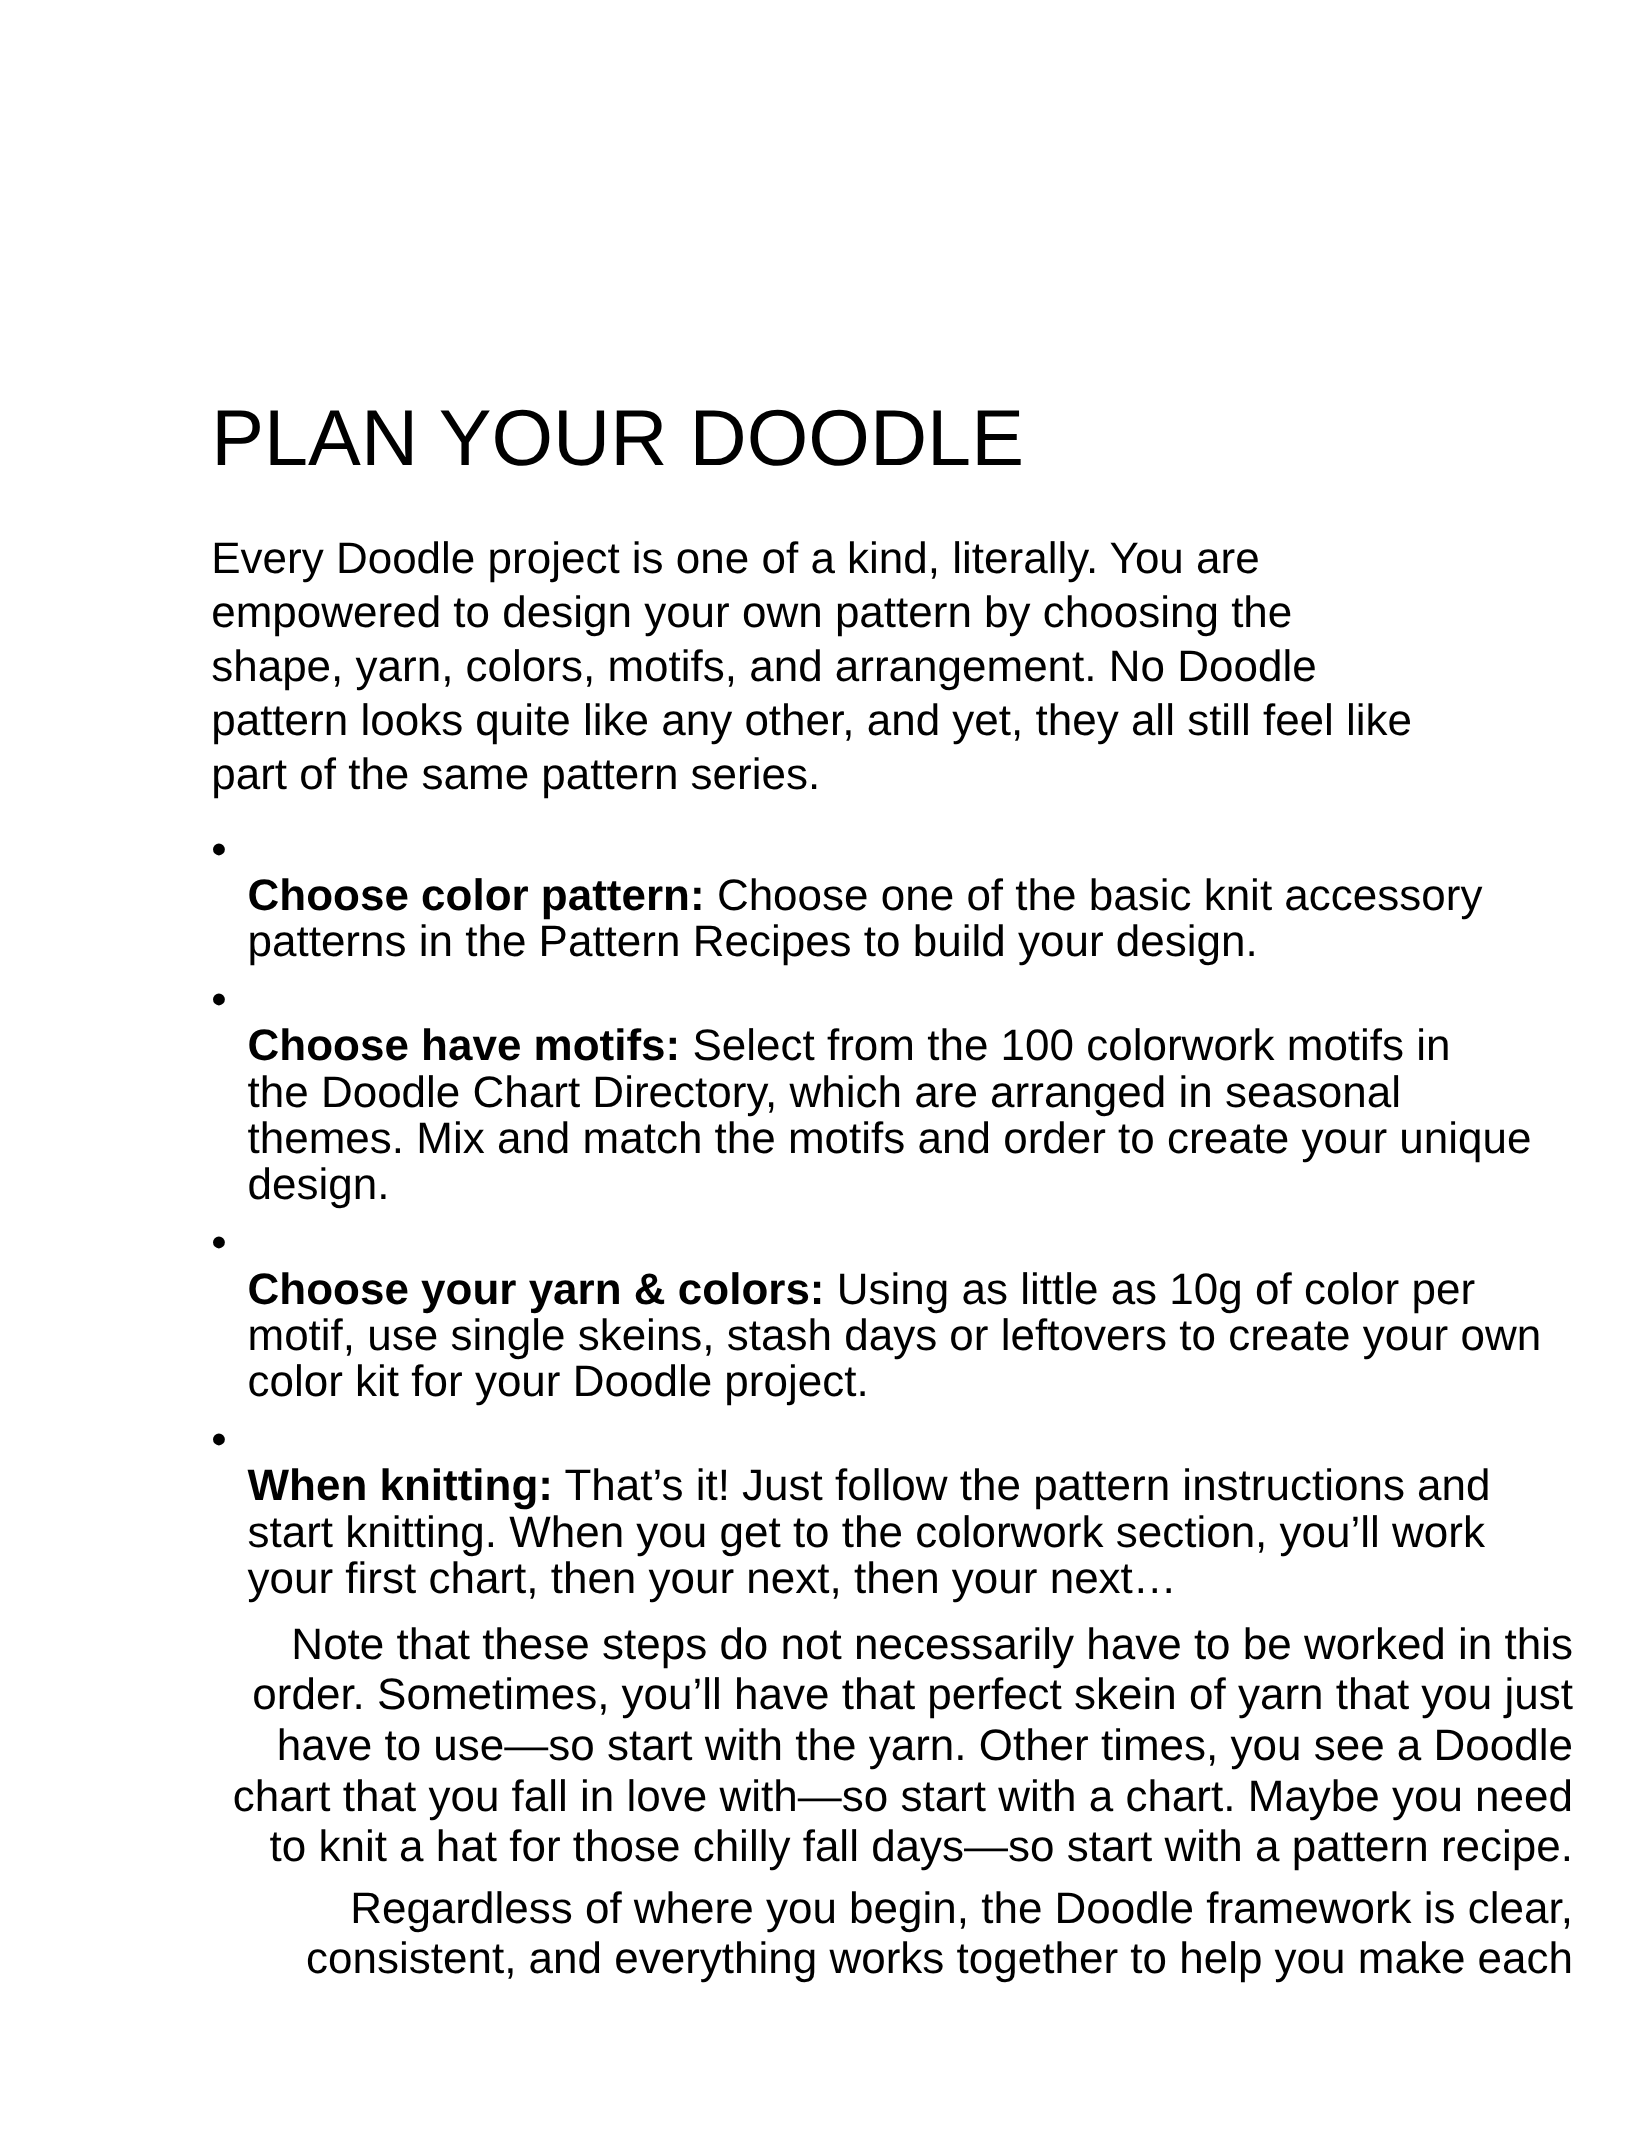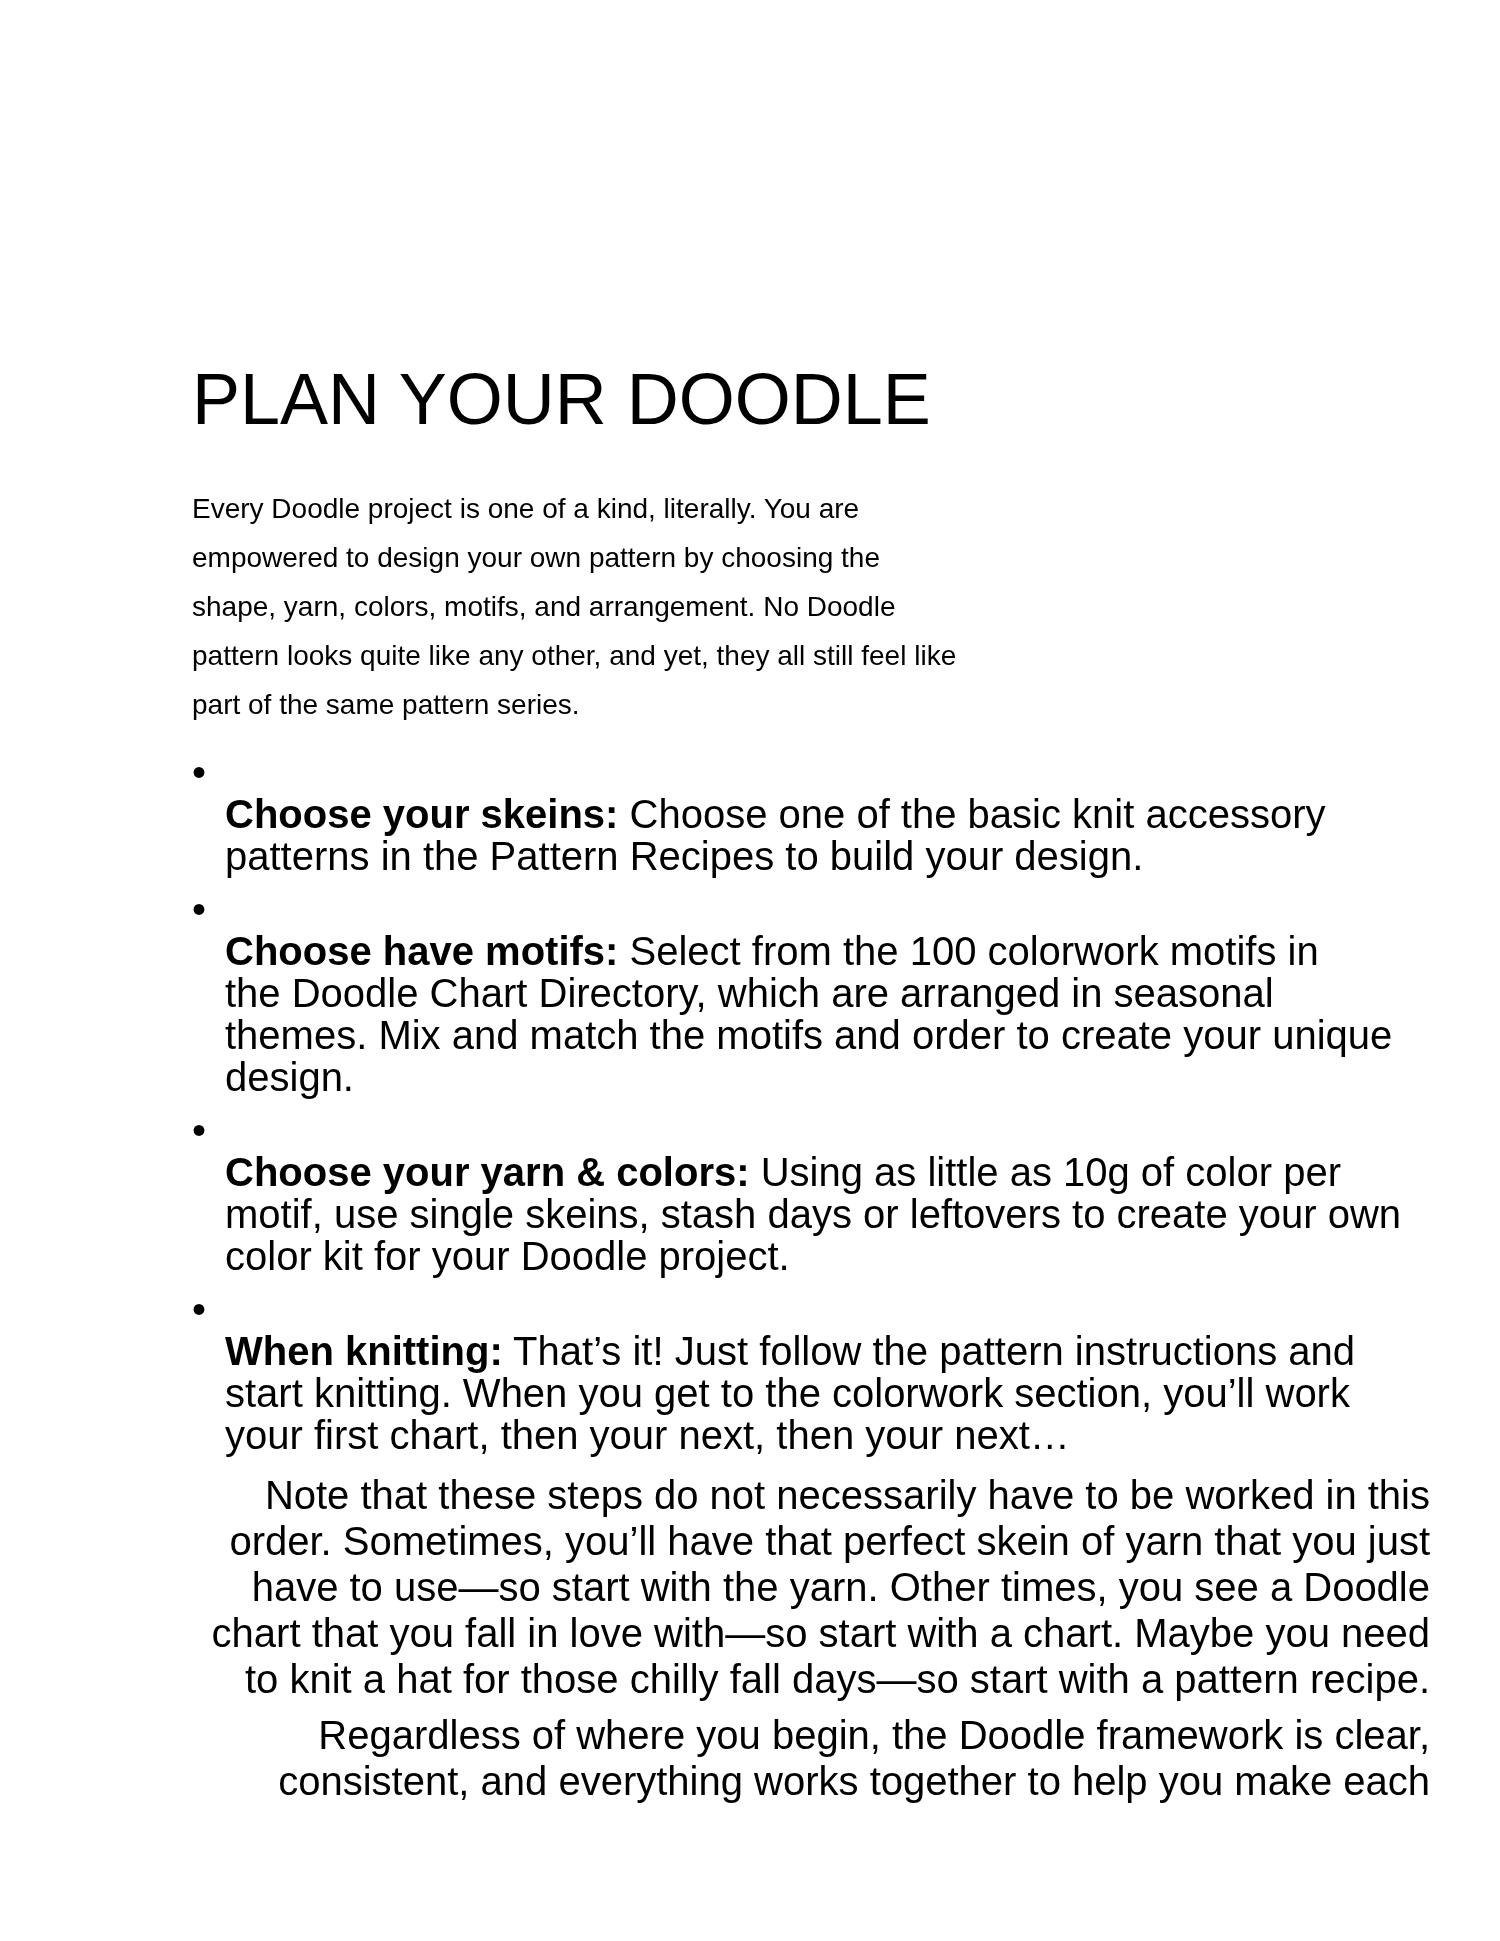--- a/index.html
+++ b/index.html
@@ -23,21 +23,21 @@
   }
   .title {
     margin: 0;
     font-size: 72px;
     line-height: 72px;
     font-weight: 400;
     white-space: pre-line;
   }
   .intro {
     margin: 49px 0 0 0;
-    font-size: 28px;
+    font-size: 40px;
     line-height: 49px;
     font-weight: 400;
     white-space: pre-line;
   }
   .section-heading {
     margin: 40px 0 0 0;
     font-size: 54px;
     line-height: 60px;
     font-weight: 700;
     white-space: pre-line;
@@ -90,21 +90,21 @@
 
   <p class="intro">Every Doodle project is one of a kind, literally. You are
 empowered to design your own pattern by choosing the
 shape, yarn, colors, motifs, and arrangement. No Doodle
 pattern looks quite like any other, and yet, they all still feel like
 part of the same pattern series.</p>
 
 
   <ul class="steps">
     <li>
-      <span class="bullet">•</span><span class="step-label">Choose your skeins:</span><span class="step-text"> Choose one of the basic knit accessory
+      <span class="bullet">•</span><span class="step-label">Choose color pattern:</span><span class="step-text"> Choose one of the basic knit accessory
 patterns in the Pattern Recipes to build your design.</span>
     </li>
     <li>
       <span class="bullet">•</span><span class="step-label">Choose have motifs:</span><span class="step-text"> Select from the 100 colorwork motifs in
 the Doodle Chart Directory, which are arranged in seasonal
 themes. Mix and match the motifs and order to create your unique
 design.</span>
     </li>
     <li>
       <span class="bullet">•</span><span class="step-label">Choose your yarn &amp; colors:</span><span class="step-text"> Using as little as 10g of color per

